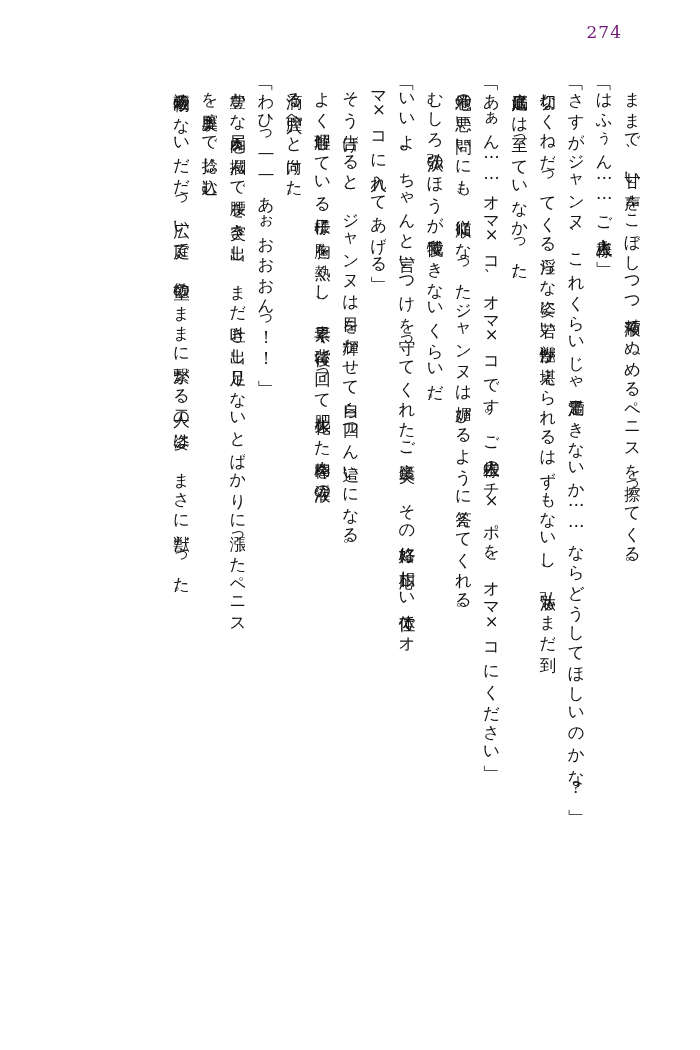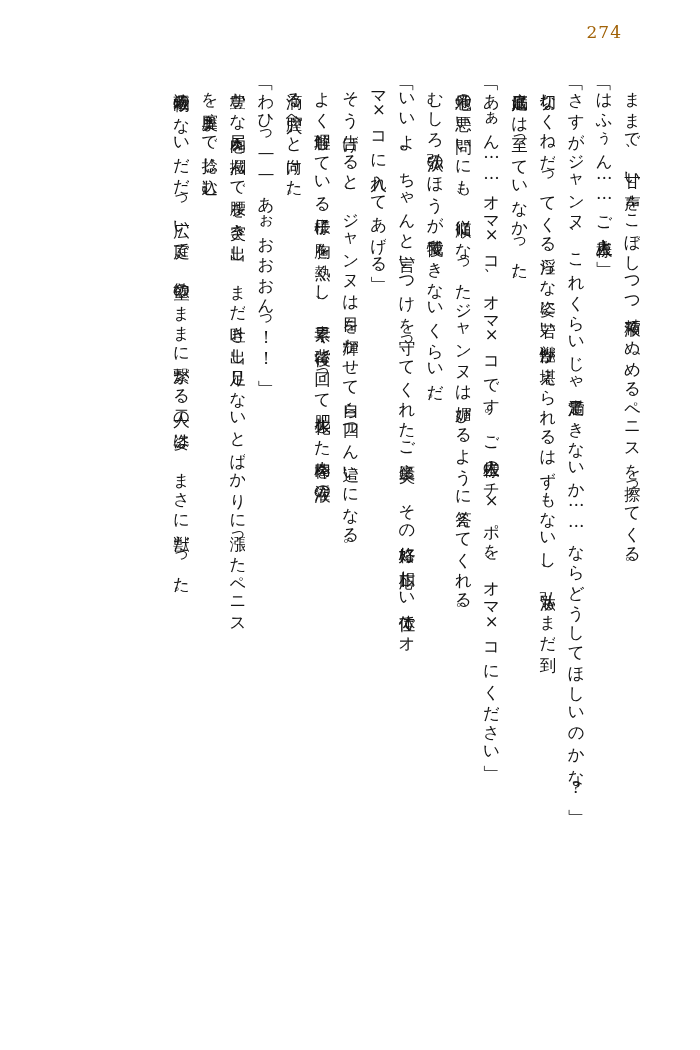--- a/index.html
+++ b/index.html
@@ -22,21 +22,21 @@
     background: #ffffff;
     box-sizing: border-box;
   }
 
   .page-number {
     position: absolute;
     top: 22px;
     right: 78px;
     font-size: 17px;
     letter-spacing: 1px;
-    color: #a16207;
+    color: #701a75;
     font-family: "DejaVu Serif", "Liberation Serif", serif;
   }
 
   
   .text-body {
     position: absolute;
     top: 80px;
     right: 60px;
     left: 48px;
     bottom: 40px;

